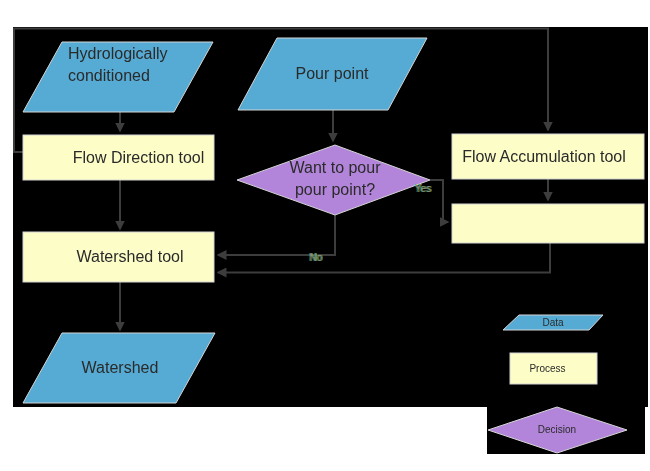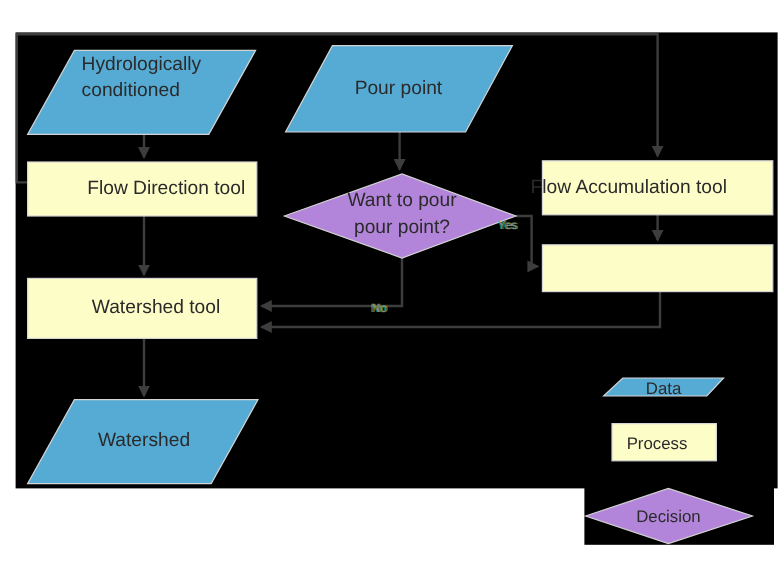--- a/index.html
+++ b/index.html
@@ -4,21 +4,21 @@
 <style>
   html,body{margin:0;padding:0;background:#ffffff;}
   .stage{
     position:relative;width:650px;height:471px;background:#ffffff;overflow:hidden;
     font-family:"Liberation Sans", sans-serif;color:#2a2a2a;
   }
   .stage svg{position:absolute;left:0;top:0;}
   .lbl{position:absolute;color:#2a2a2a;font-size:16px;line-height:22px;}
   .center{display:flex;align-items:center;justify-content:center;text-align:right;}
   .col{flex-direction:column;}
-  .legend-lbl{font-size:14px;}
+  .legend-lbl{font-size:10px;}
   .edge-lbl{
     position:absolute;font-size:10px;line-height:11px;color:#8a8a8a;text-align:center;
     text-shadow:1px 0 0 rgba(255,255,0,.45), -1px 0 0 rgba(0,255,255,.45);
     margin-top:25px;
   }
   .shape{stroke:#d4d4d4;stroke-width:1;}
   .data-fill{fill:#56abd4;}
   .process-fill{fill:#fdfdc8;}
   .decision-fill{fill:#b285da;}
   .edge{fill:none;stroke:#3d3d3d;stroke-width:2;}
@@ -68,21 +68,21 @@
 
   <div class="lbl" style="left:68px;top:43px;width:140px;">
     <div>Hydrologically</div>
     <div>conditioned</div>
   </div>
 
   <div class="lbl center" style="left:272px;top:64px;width:120px;height:20px;">Pour point</div>
 
   <div class="lbl center" style="left:23px;top:135px;width:191px;height:45px;margin-left:20px;">Flow Direction tool</div>
 
-  <div class="lbl center" style="left:428px;top:134px;width:192px;height:45px;">Flow Accumulation tool</div>
+  <div class="lbl center" style="left:448px;top:134px;width:192px;height:45px;">Flow Accumulation tool</div>
 
   <div class="lbl center col" style="left:255px;top:146px;width:160px;height:66px;">
     <div>Want to pour</div>
     <div>pour point?</div>
   </div>
 
 
   <div class="lbl center" style="left:23px;top:232px;width:214px;height:50px;">Watershed tool</div>
 
   <div class="lbl center" style="left:40px;top:333px;width:160px;height:70px;">Watershed</div>

